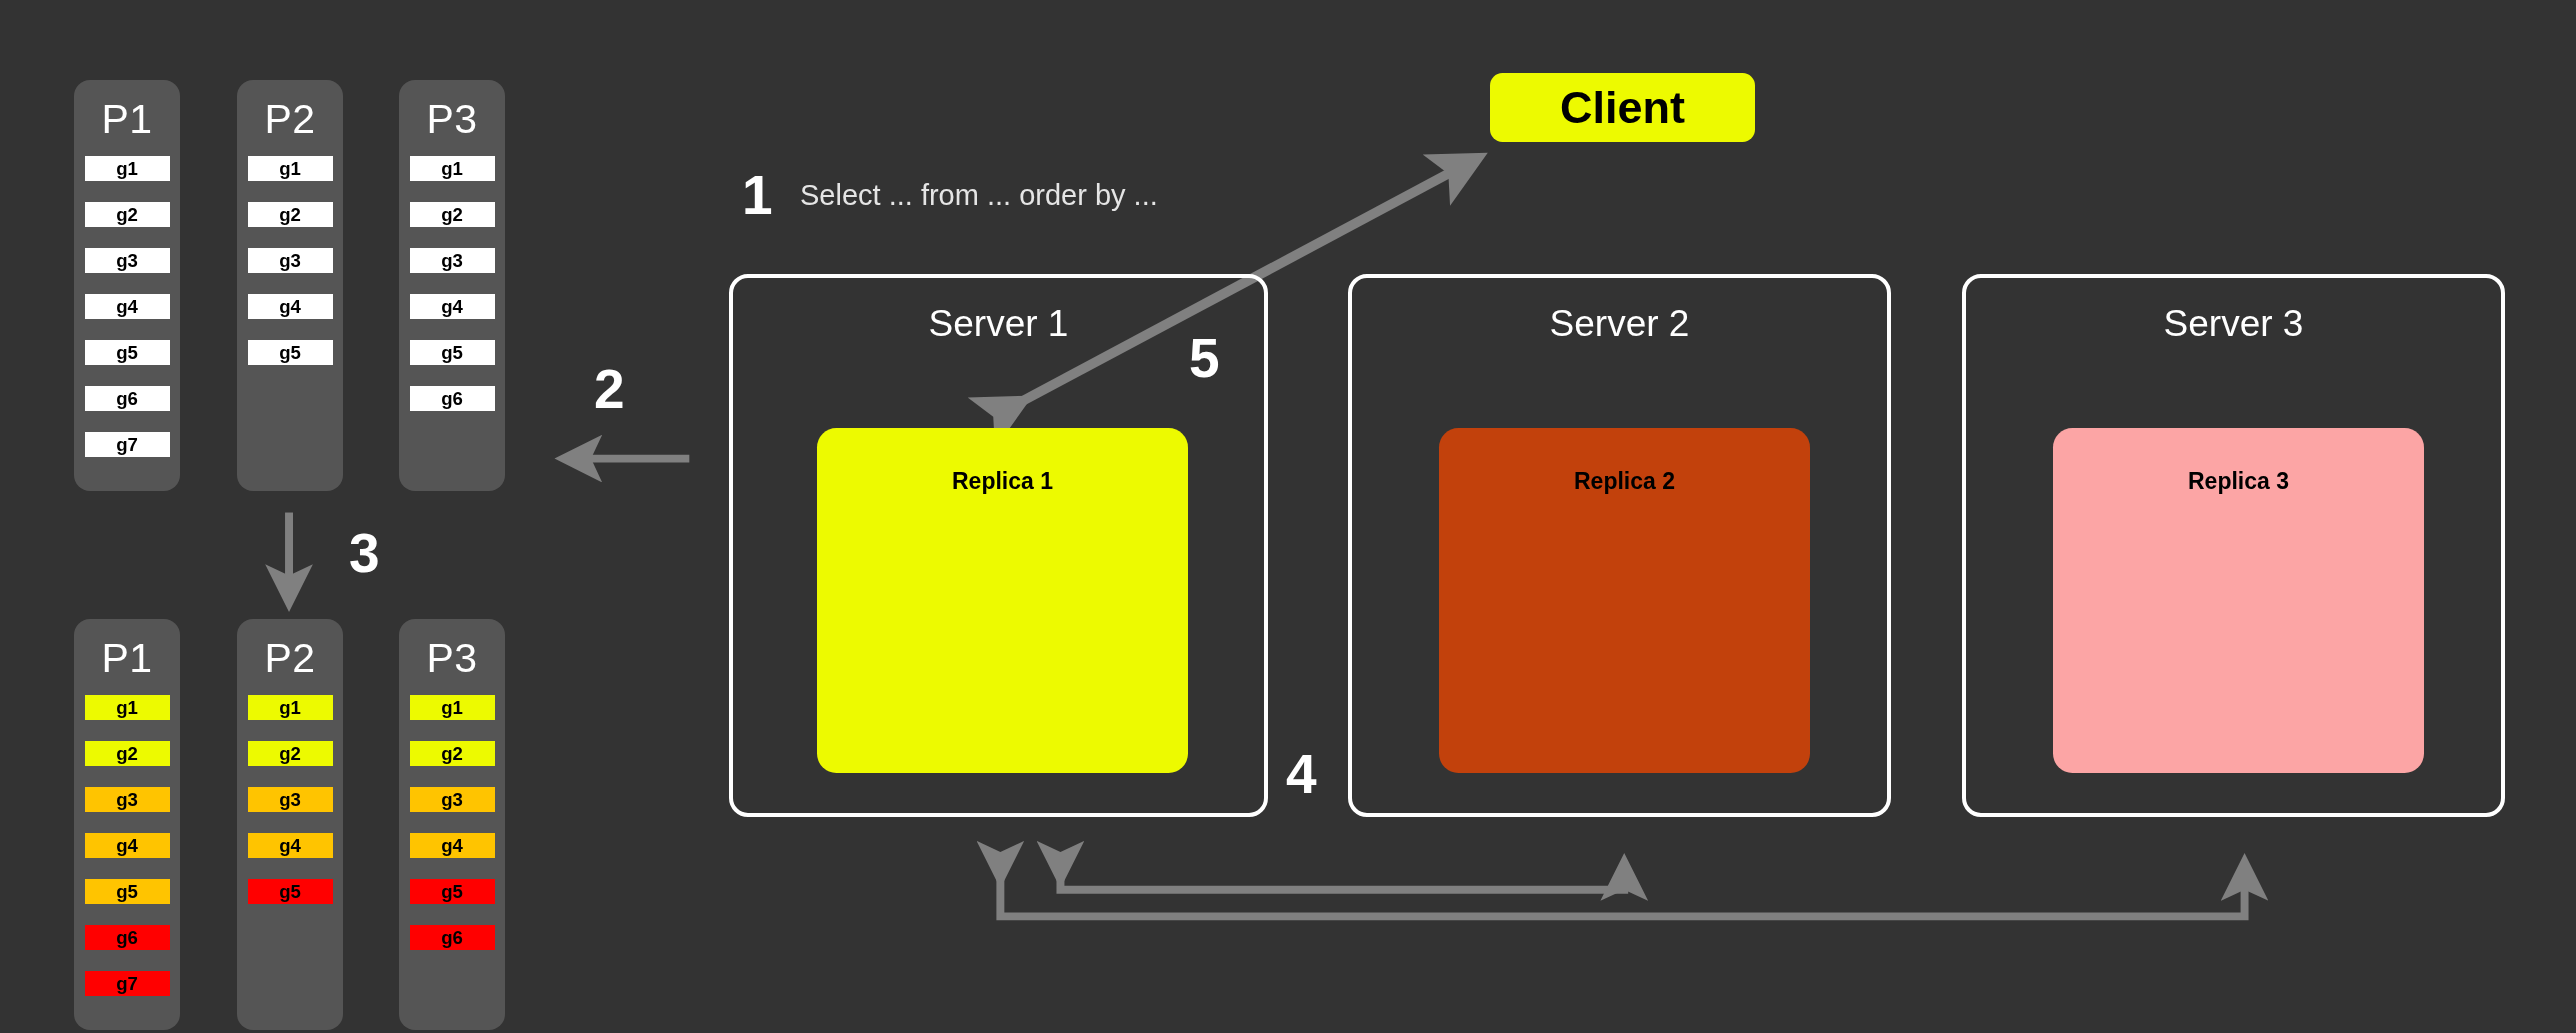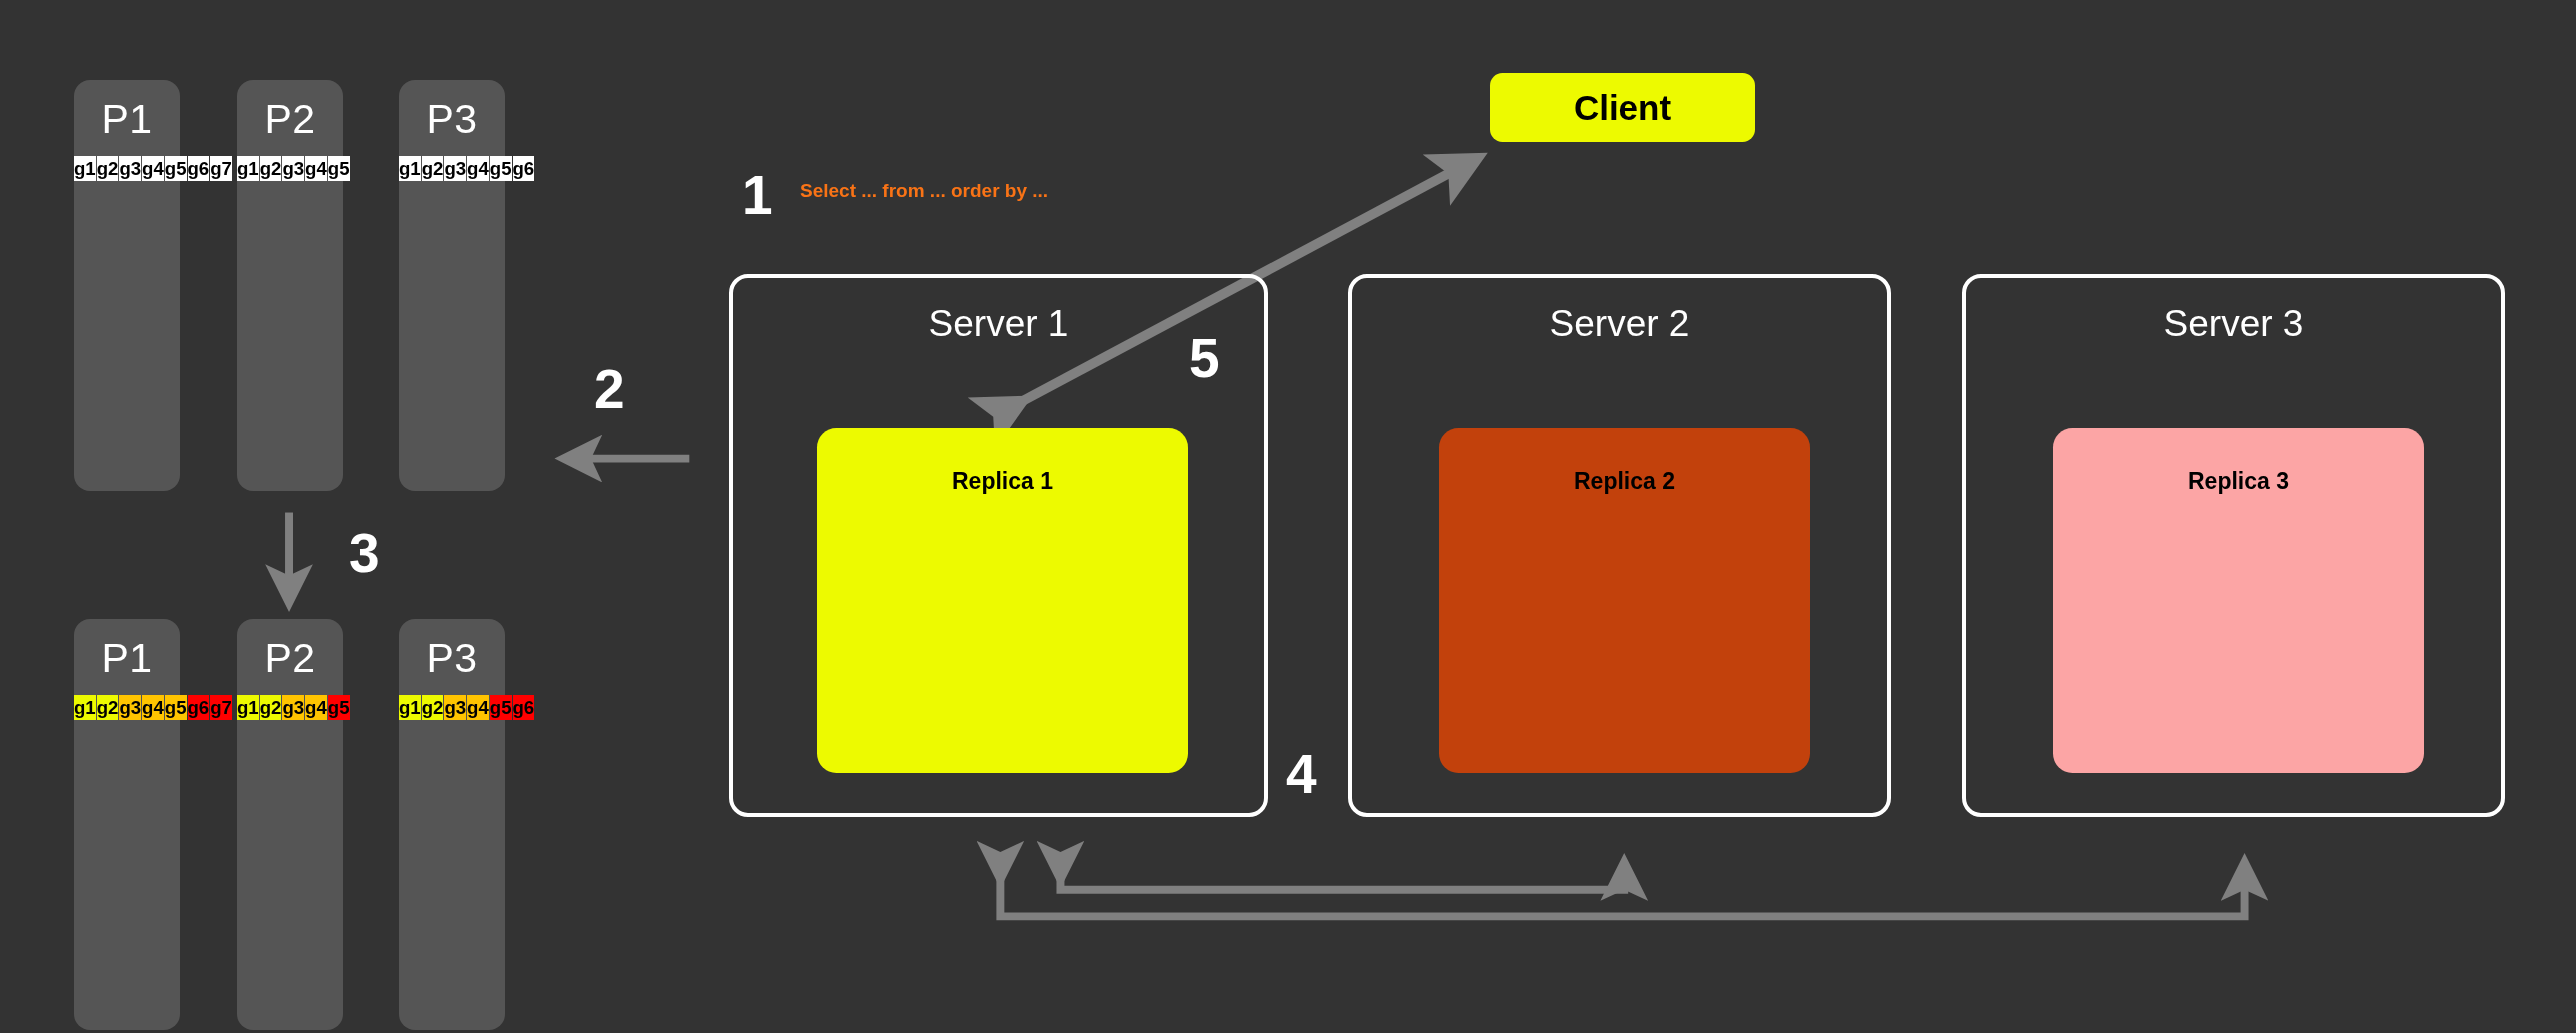--- a/index.html
+++ b/index.html
@@ -25,21 +25,21 @@
   .partition .ptitle{
     color:#ffffff;
     font-size:41px;
     font-weight:400;
     line-height:1;
     margin-top:19.4px;
     margin-bottom:16px;
     letter-spacing:0.4px;
     user-select:none;
   }
-  .cells{width:100%;display:flex;flex-direction:row;align-items:center;gap:1px;}
+  .cells{width:100%;display:flex;flex-direction:column;align-items:center;gap:21px;}
   .cell{
     width:85px;height:25px;
     display:flex;align-items:center;justify-content:center;
     color:#000000;
     font-size:18.6px;
     font-weight:bold;
     line-height:1;
     background:#ffffff;
   }
   .cell.c-white{background:#ffffff;}
@@ -80,36 +80,36 @@
     user-select:none;
   }
 
   
   #client{
     position:absolute;
     border-radius:12.4px;
     display:flex;align-items:center;justify-content:center;
   }
   #client span{
-    color:#000000;font-size:35px;font-weight:bold;line-height:1;user-select:none;
+    color:#000000;font-size:45px;font-weight:bold;line-height:1;user-select:none;
   }
 
   
   .step{
     position:absolute;
     color:#ffffff;
     font-weight:bold;
     line-height:1;
     user-select:none;
   }
   .caption{
     position:absolute;
-    color:#f97316;
-    font-size:19px;
-    font-weight:bold;
+    color:#e5e5e5;
+    font-size:29px;
+    font-weight:normal;
     line-height:1;
     white-space:nowrap;
     user-select:none;
   }
 
   svg.arrows{position:absolute;left:0;top:0;width:2576px;height:1033px;pointer-events:none;}
 </style>
 </head>
 <body>
 

